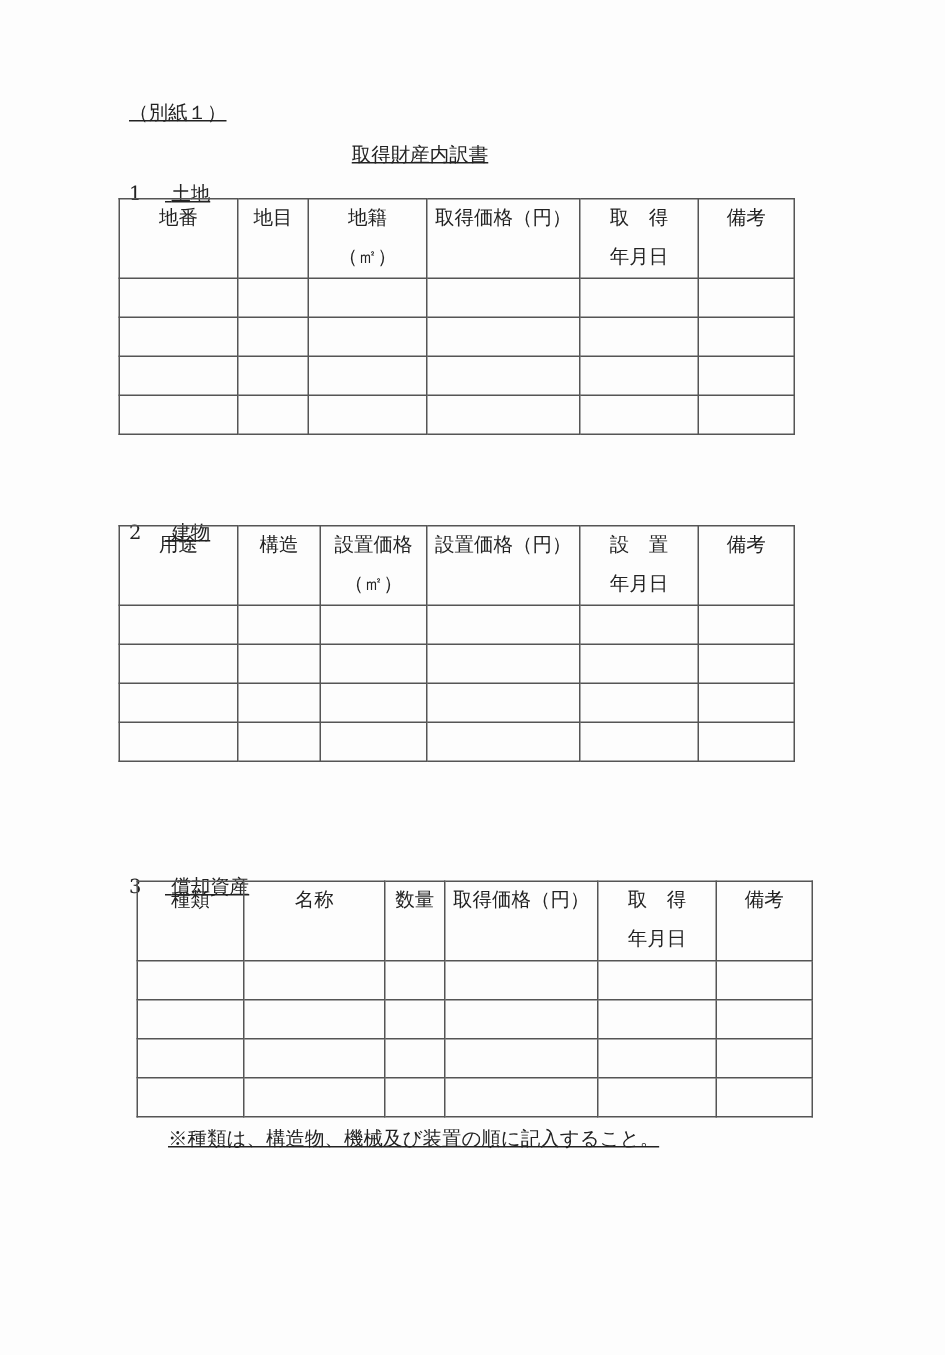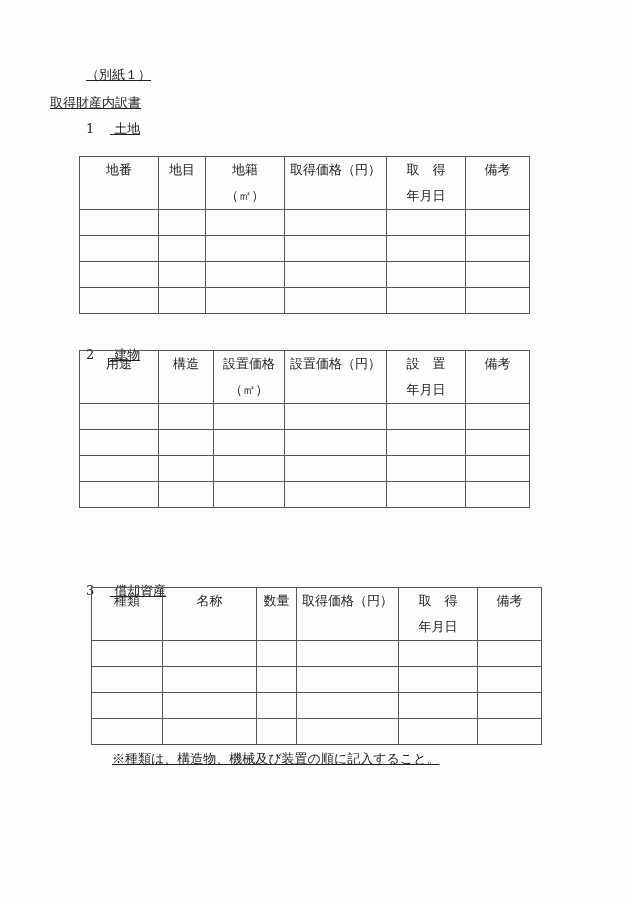--- a/index.html
+++ b/index.html
@@ -11,21 +11,21 @@
       width: 630px;
       height: 903px;
       position: relative;
       font-family: "DejaVu Serif", "Liberation Serif", serif;
       color: #222;
       font-size: 13px;
       overflow: hidden;
     }
     .abs { position: absolute; white-space: nowrap; text-decoration: underline; }
     .appendix { left: 86px; top: 66px; }
-    .doc-title { left: 0; width: 510px; top: 94px; padding-left: 50px; box-sizing: border-box; }
+    .doc-title { left: 0; width: 510px; text-align: center; top: 94px; padding-left: 50px; box-sizing: border-box; }
     .sec-title { left: 86px; }
     .sec-num { display: inline-block; width: 24px; }
     table.form {
       position: absolute;
       left: 79px;
       width: 450px;
       border-collapse: collapse;
       table-layout: fixed;
     }
     table.form td, table.form th {
@@ -49,21 +49,21 @@
 </head>
 <body>
 
 <div class="abs appendix">（別紙１）</div>
 <div class="abs doc-title">取得財産内訳書</div>
 
 <div class="abs sec-title" style="top:120px;">
   <span class="sec-num">1</span>
   <span>土地</span>
 </div>
-<table class="form" style="top:156px;">
+<table class="form" style="top:132px;">
   <colgroup>
     <col style="width:79px">
       <col style="width:47px">
       <col style="width:79px">
       <col style="width:102px">
       <col style="width:79px">
       <col style="width:64px">
   </colgroup>
   <thead>
     <tr>

